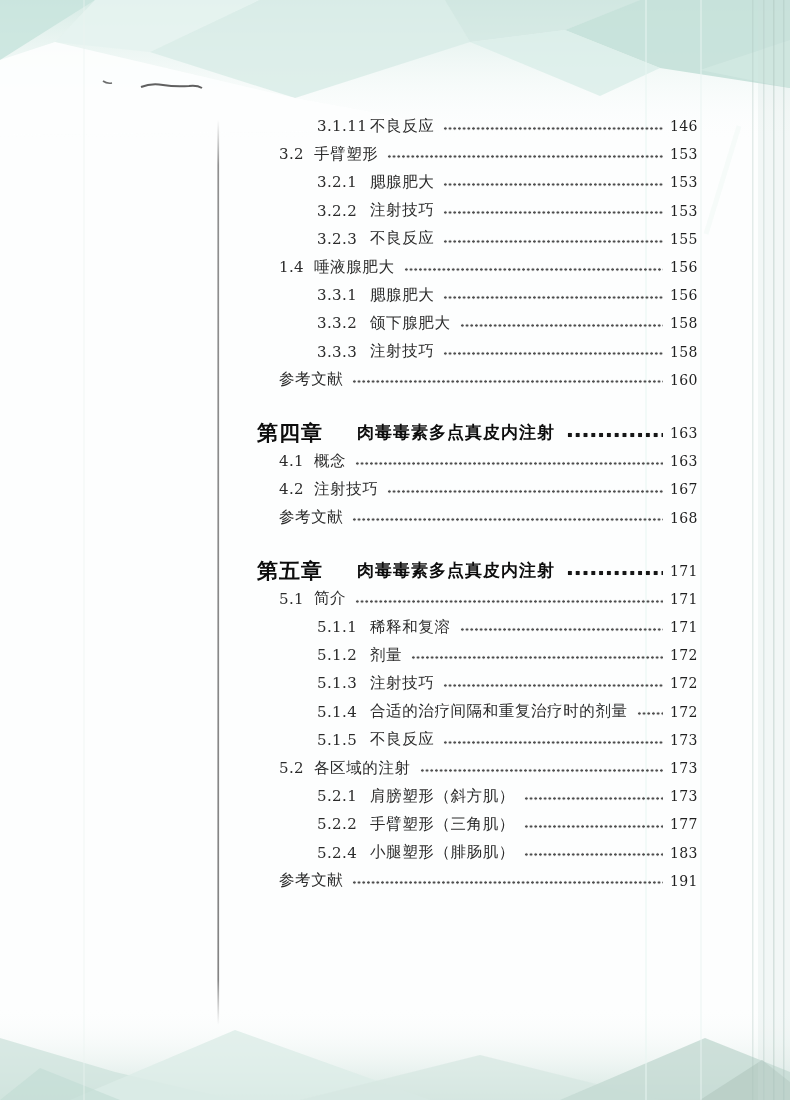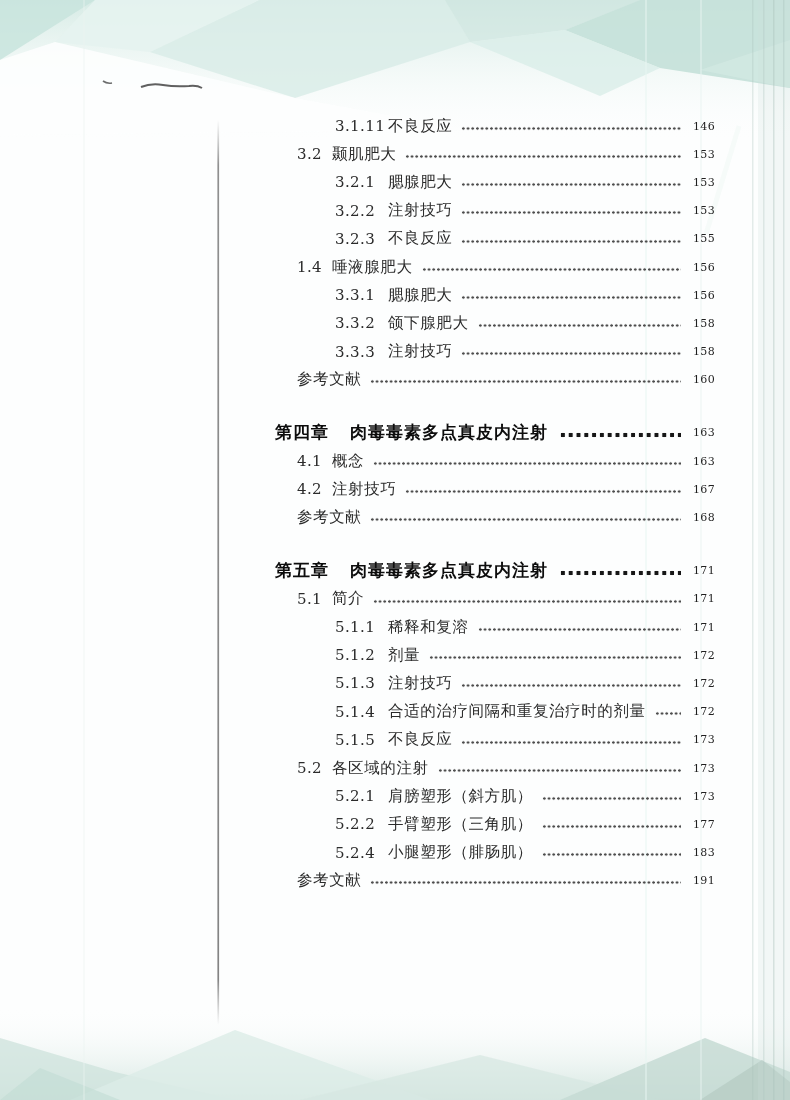--- a/index.html
+++ b/index.html
@@ -9,21 +9,21 @@
     background:#ffffff;
   }
   .photo{
     position:relative;width:790px;height:1100px;
     background:#fdfefe;overflow:hidden;
   }
   .bg-svg{position:absolute;left:0;top:0;width:790px;height:1100px;}
 
   
   .toc{
-    position:absolute;left:217px;top:112px;width:545px;
+    position:absolute;left:199px;top:112px;width:545px;
     color:#262626;
   }
   .toc-row{
     height:28.2px;display:flex;align-items:center;
     padding-right:42px;font-size:15.5px;
     color:#2b2b2b;
   }
   .toc-row.l2,.toc-row.lref{padding-left:80px;}
   .toc-row.l3{padding-left:118px;}
   .toc-row.chapter{
@@ -32,40 +32,40 @@
     font-weight:700;font-size:17px;color:#0d0d0d;
   }
   .num{
     font-family:"DejaVu Serif","Liberation Serif",serif;
     font-size:15px;letter-spacing:.4px;white-space:nowrap;
   }
   .l2 .num{min-width:35px;}
   .l3 .num{min-width:53px;}
   .chapter .num{
     font-family:Liberation Serif, serif;
-    font-size:17px;letter-spacing:1px;margin-right:21px;min-width:0;
+    font-size:21px;letter-spacing:1px;margin-right:34px;min-width:0;
   }
   .title{white-space:nowrap;letter-spacing:.6px;}
   .chapter .title{letter-spacing:1px;}
   .leader{
     flex:1;height:100%;margin:0 7px 0 9px;
     background-image:radial-gradient(circle,#4d4d4d 1.05px,transparent 1.4px);
     background-size:4.7px 4.7px;
     background-repeat:repeat-x;
     background-position:left calc(50% + 2px);
   }
   .chapter .leader{
     background-image:radial-gradient(circle,#161616 2.1px,transparent 2.5px);
     background-size:7.8px 7.8px;
     margin-left:11px;
   }
   .page{
-    min-width:32px;text-align:center;white-space:nowrap;
+    min-width:32px;text-align:left;white-space:nowrap;
     font-family:"DejaVu Serif","Liberation Serif",serif;
-    font-size:11px;font-weight:400;color:#1f1f1f;letter-spacing:.3px;
+    font-size:14px;font-weight:400;color:#1f1f1f;letter-spacing:.3px;
   }
   .toc-gap{height:25px;}
 </style>
 </head>
 <body>
 
 <div class="photo">
 
   <svg class="bg-svg" viewBox="0 0 790 1100" xmlns="http://www.w3.org/2000/svg" aria-hidden="true">
     <defs>
@@ -124,21 +124,21 @@
   <div class="toc">
     <div>
         <div class="toc-row l3">
           <span class="num">3.1.11</span>
           <span class="title">不良反应</span>
           <span class="leader"></span>
           <span class="page">146</span>
         </div>
         <div class="toc-row l2">
           <span class="num">3.2</span>
-          <span class="title">颞肌肥大</span>
+          <span class="title">手臂塑形</span>
           <span class="leader"></span>
           <span class="page">153</span>
         </div>
         <div class="toc-row l3">
           <span class="num">3.2.1</span>
           <span class="title">腮腺肥大</span>
           <span class="leader"></span>
           <span class="page">153</span>
         </div>
         <div class="toc-row l3">

